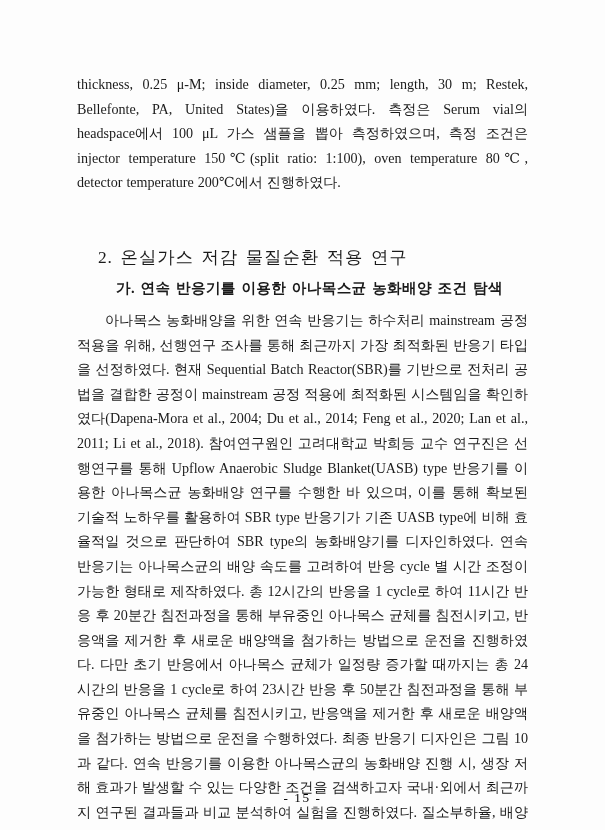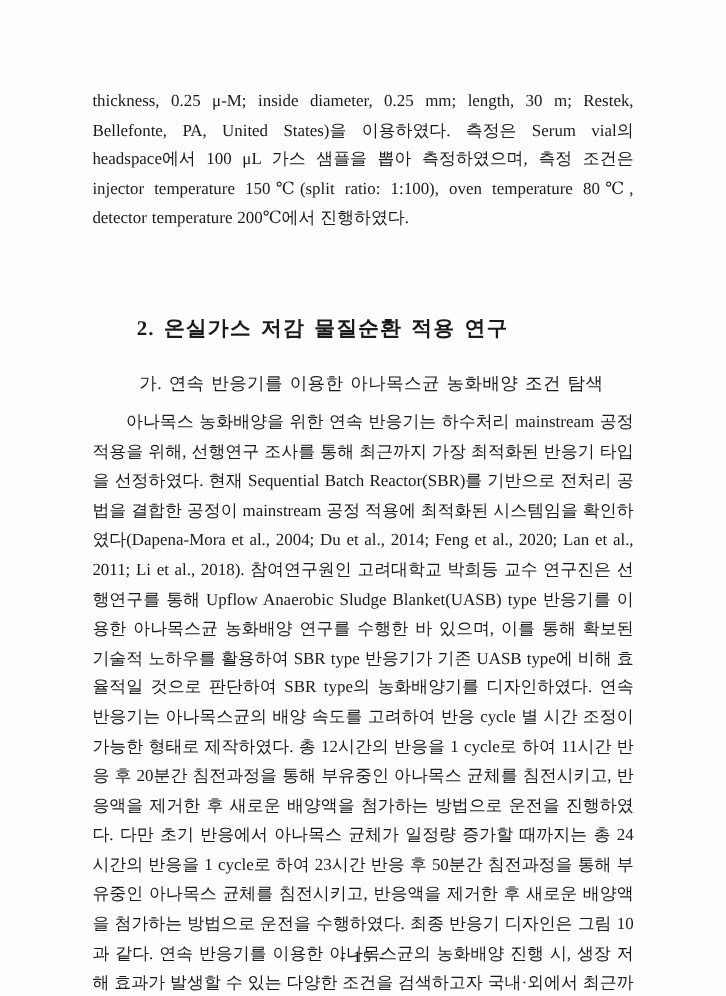--- a/index.html
+++ b/index.html
@@ -37,34 +37,34 @@
     text-indent: 28px;
     word-spacing: 0.5px;
     hyphens: none;
   }
   p.body-para.tight {
     text-indent: 0;
   }
   .gap-after-p1 { height: 20px; }
   .sub { font-size: 0.72em; vertical-align: -0.28em; letter-spacing: 0.2px; }
   h2.section-heading {
-    margin: 16px;
+    margin: 0;
     padding-left: 21px;
     font-size: 17.4px;
     line-height: 30px;
-    font-weight: bold;
+    font-weight: normal;
     letter-spacing: 0.9px;
     word-spacing: 2.5px;
   }
   h3.sub-heading {
     margin: 0;
     padding-left: 39px;
     font-size: 14.6px;
     line-height: 27px;
-    font-weight: normal;
+    font-weight: bold;
     letter-spacing: 0.35px;
     word-spacing: 1.6px;
   }
   .space-before-section { height: 27px; }
   .space-after-section { height: 3px; }
   .space-after-subheading { height: 6px; }
   .page-number {
     position: absolute;
     left: 0;
     top: 774px;

